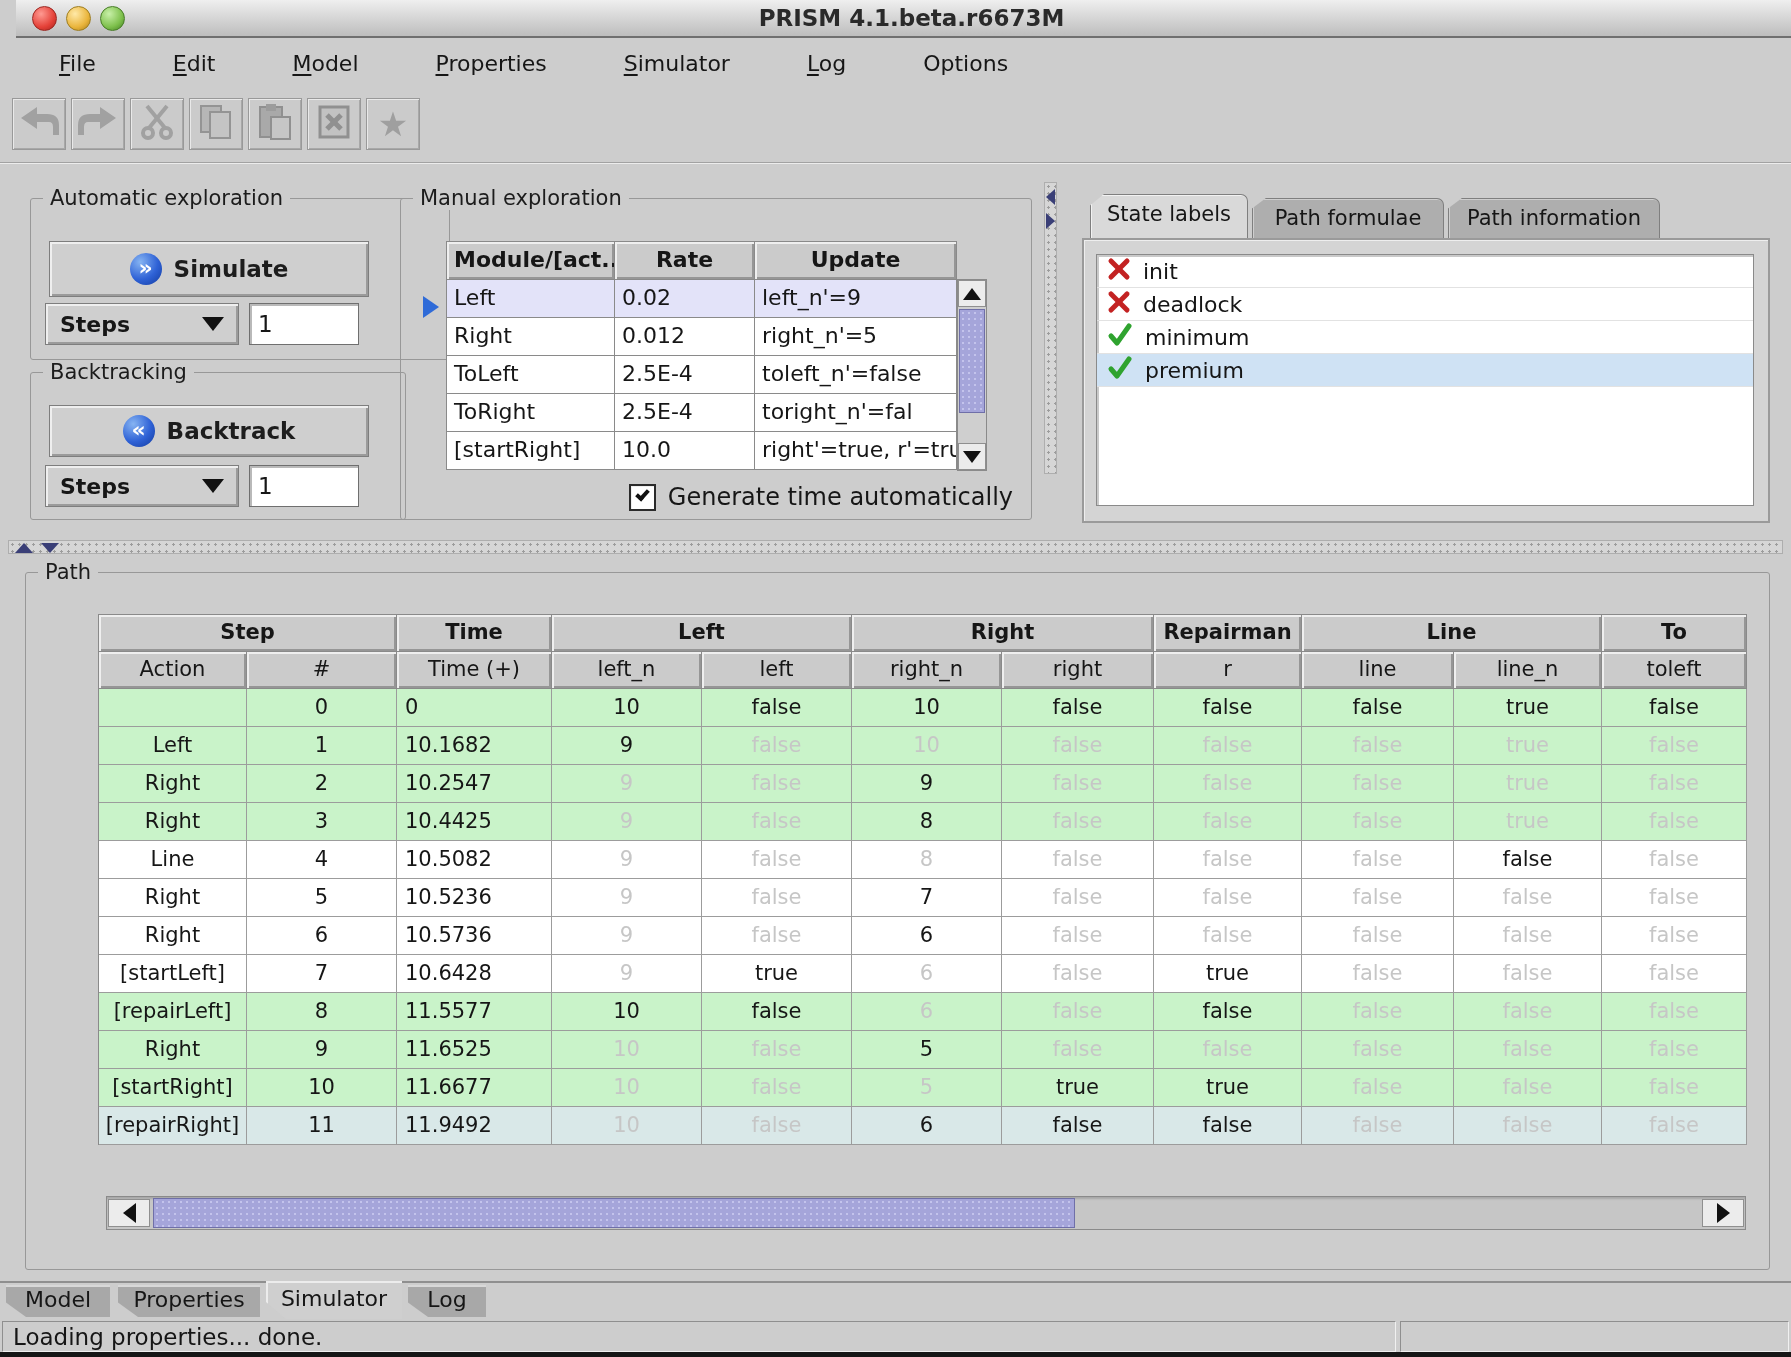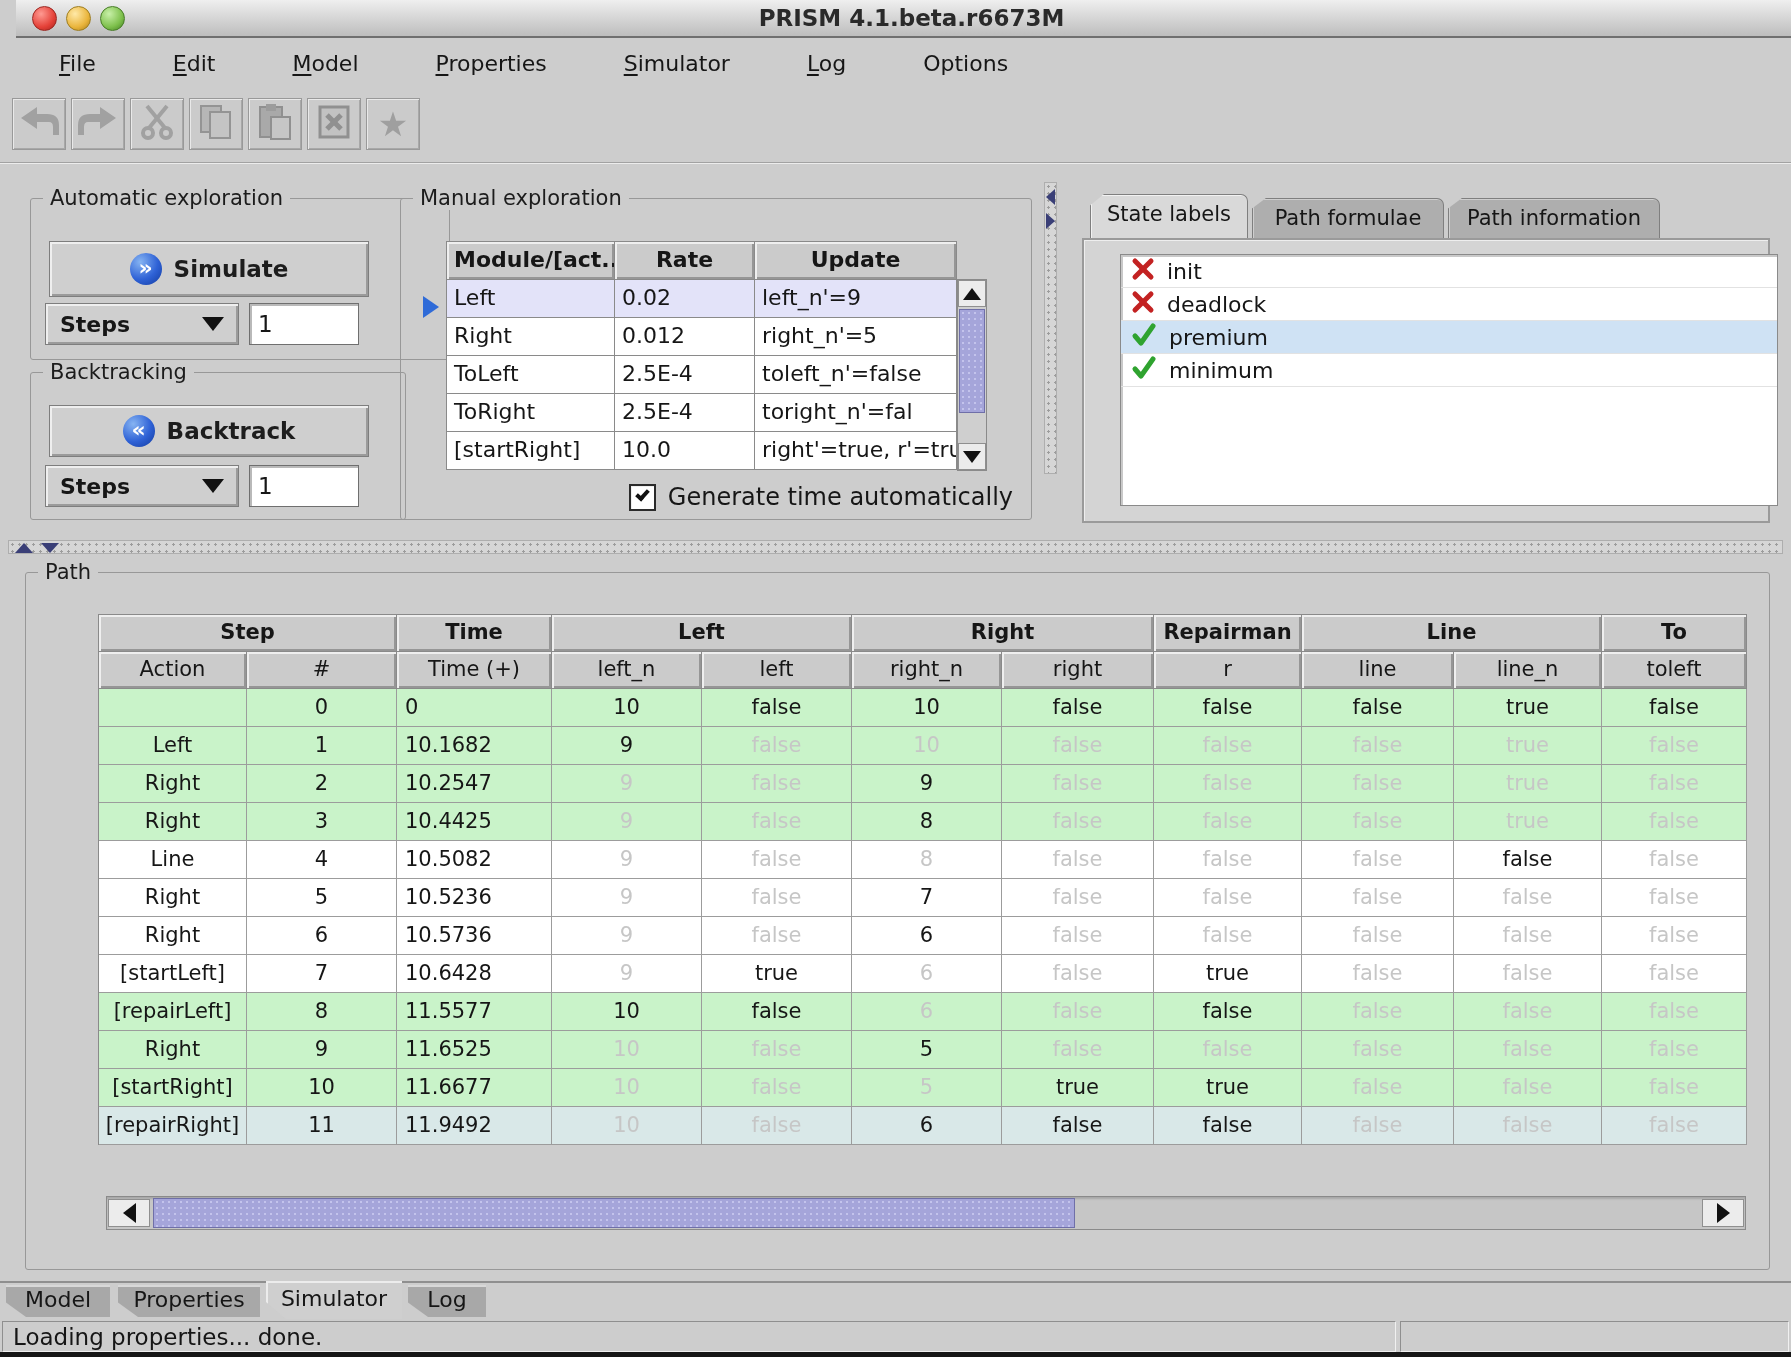--- a/index.html
+++ b/index.html
@@ -266,46 +266,46 @@
     <div class="tri" style="left:1px; top:30px; border-top:8px solid transparent; border-bottom:8px solid transparent; border-left:9px solid #3a3f77;"></div>
   </div>
 
   <div>
     <div id="ltabs">
         <div class="ltab on" style="left: 1090px; width: 158px; top: 194px;">State labels</div>
         <div class="ltab off" style="left: 1252px; width: 192px; top: 198px;">Path formulae</div>
         <div class="ltab off" style="left: 1448px; width: 212px; top: 198px;">Path information</div>
       </div>
     <div class="lpanel-body" style="left:1082px; top:238px; width:688px; height:285px;">
-      <div class="llist" style="left:12px; top:14px; width:658px; height:252px;margin-left:24px;" id="llist">
+      <div class="llist" style="left:12px; top:14px; width:658px; height:252px;" id="llist">
           <div class="lrow">
             <span><svg class="icon-cross" width="24" height="24" viewBox="0 0 24 24">
                 <line x1="4" y1="4" x2="20" y2="20"></line>
                 <line x1="20" y1="4" x2="4" y2="20"></line>
               </svg></span>
             <span>init</span>
           </div>
           <div class="lrow">
             <span><svg class="icon-cross" width="24" height="24" viewBox="0 0 24 24">
                 <line x1="4" y1="4" x2="20" y2="20"></line>
                 <line x1="20" y1="4" x2="4" y2="20"></line>
               </svg></span>
             <span>deadlock</span>
           </div>
+          <div class="lrow">
+            <span><svg class="icon-check" width="26" height="26" viewBox="0 0 26 26">
+                <polyline points="4,14 10,21 22,4"></polyline>
+              </svg></span>
+            <span>minimum</span>
+          </div>
           <div class="lrow sel">
             <span><svg class="icon-check" width="26" height="26" viewBox="0 0 26 26">
                 <polyline points="4,14 10,21 22,4"></polyline>
               </svg></span>
             <span>premium</span>
-          </div>
-          <div class="lrow">
-            <span><svg class="icon-check" width="26" height="26" viewBox="0 0 26 26">
-                <polyline points="4,14 10,21 22,4"></polyline>
-              </svg></span>
-            <span>minimum</span>
           </div>
         </div>
     </div>
   </div>
 
   <div class="hsplit dots">
     <div class="tri" style="left:6px; top:2px; border-left:9px solid transparent; border-right:9px solid transparent; border-bottom:10px solid #3a3f77;"></div>
     <div class="tri" style="left:32px; top:2px; border-left:9px solid transparent; border-right:9px solid transparent; border-top:10px solid #3a3f77;"></div>
   </div>
 

